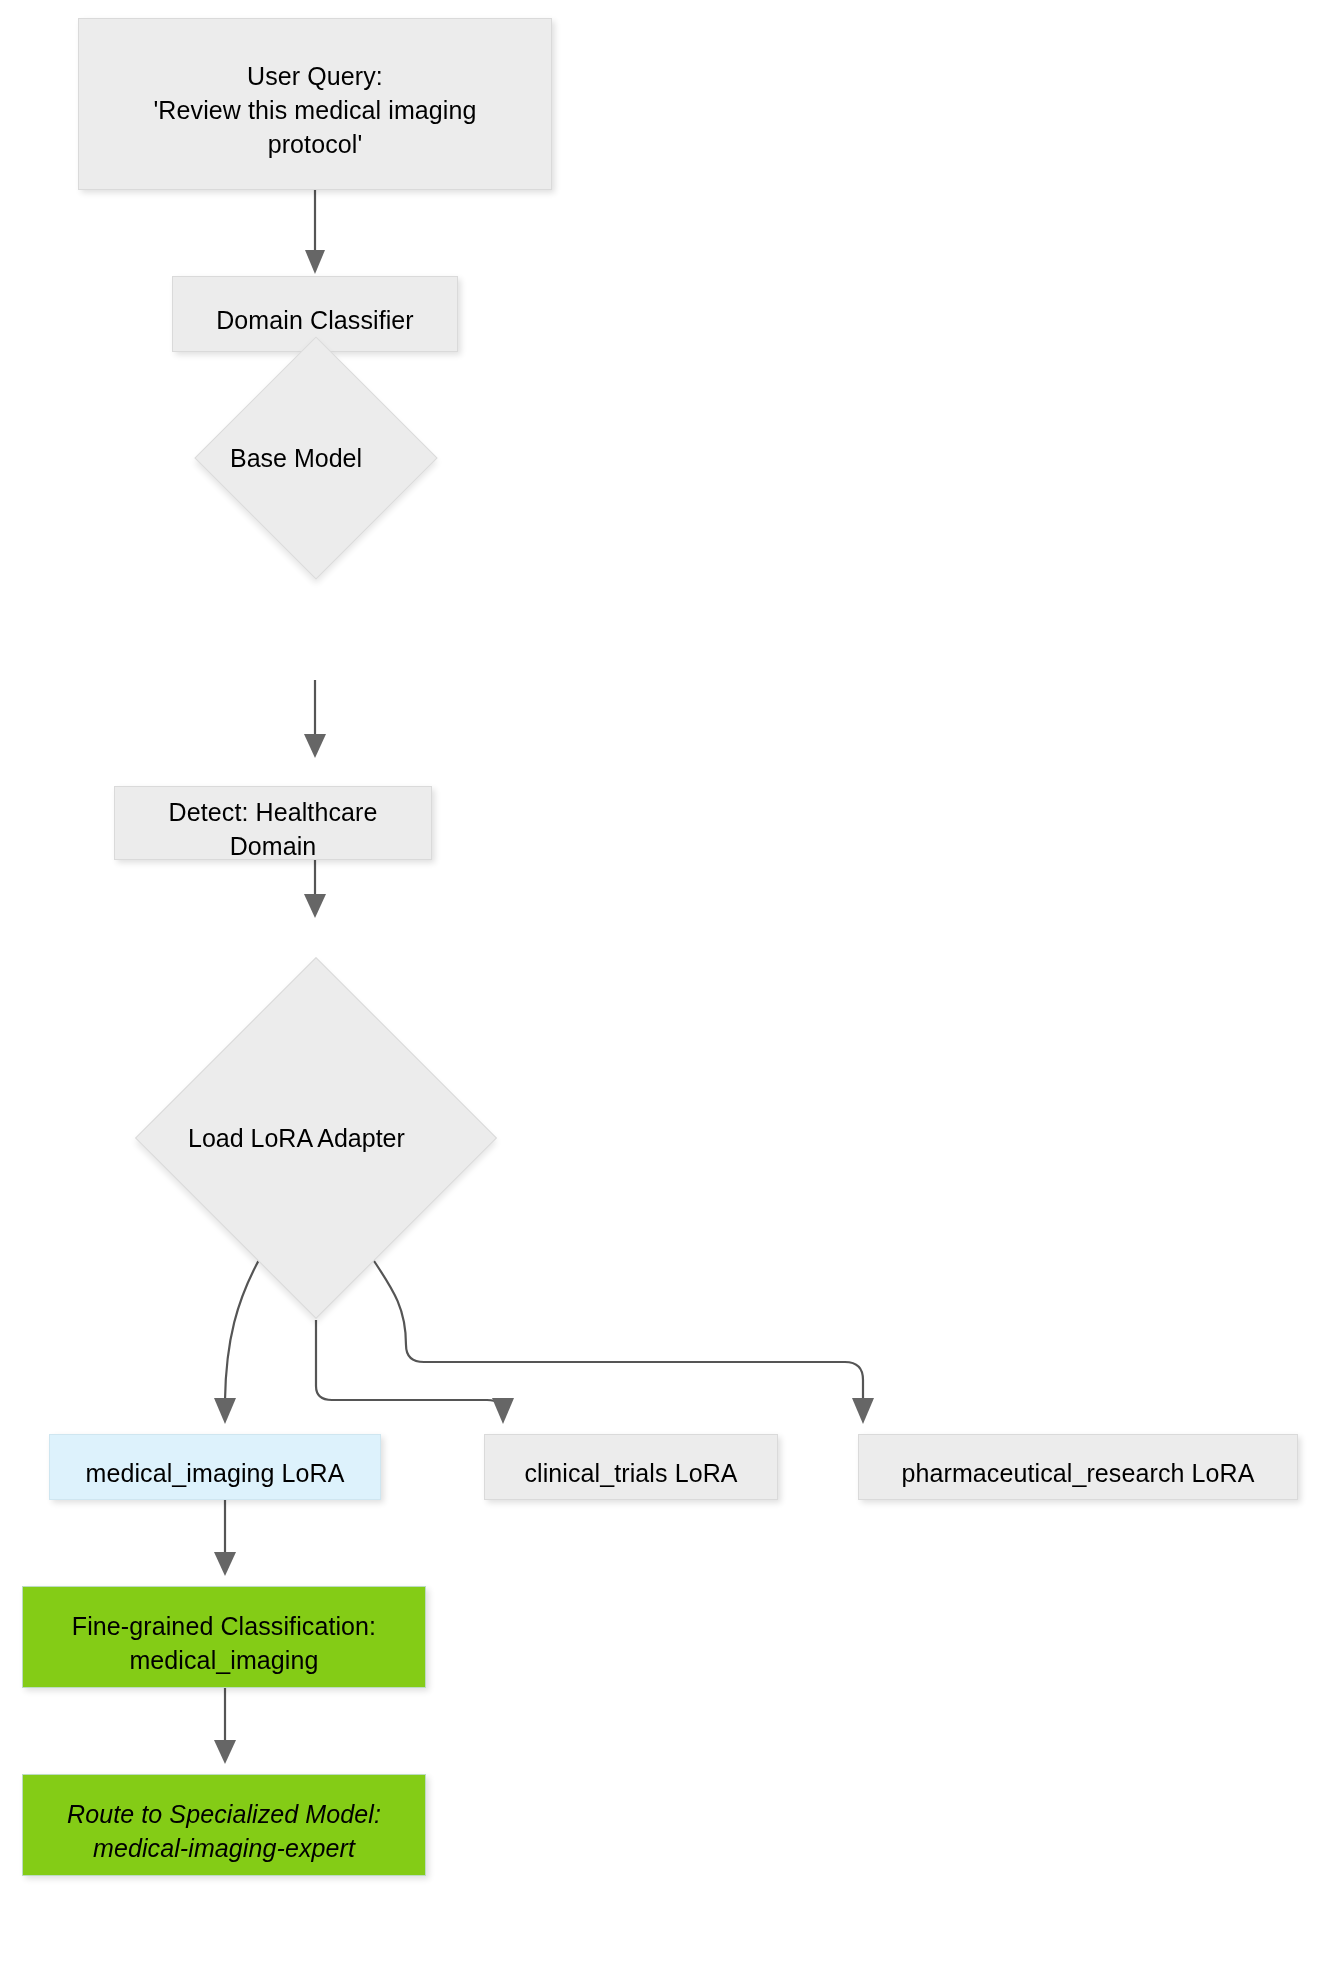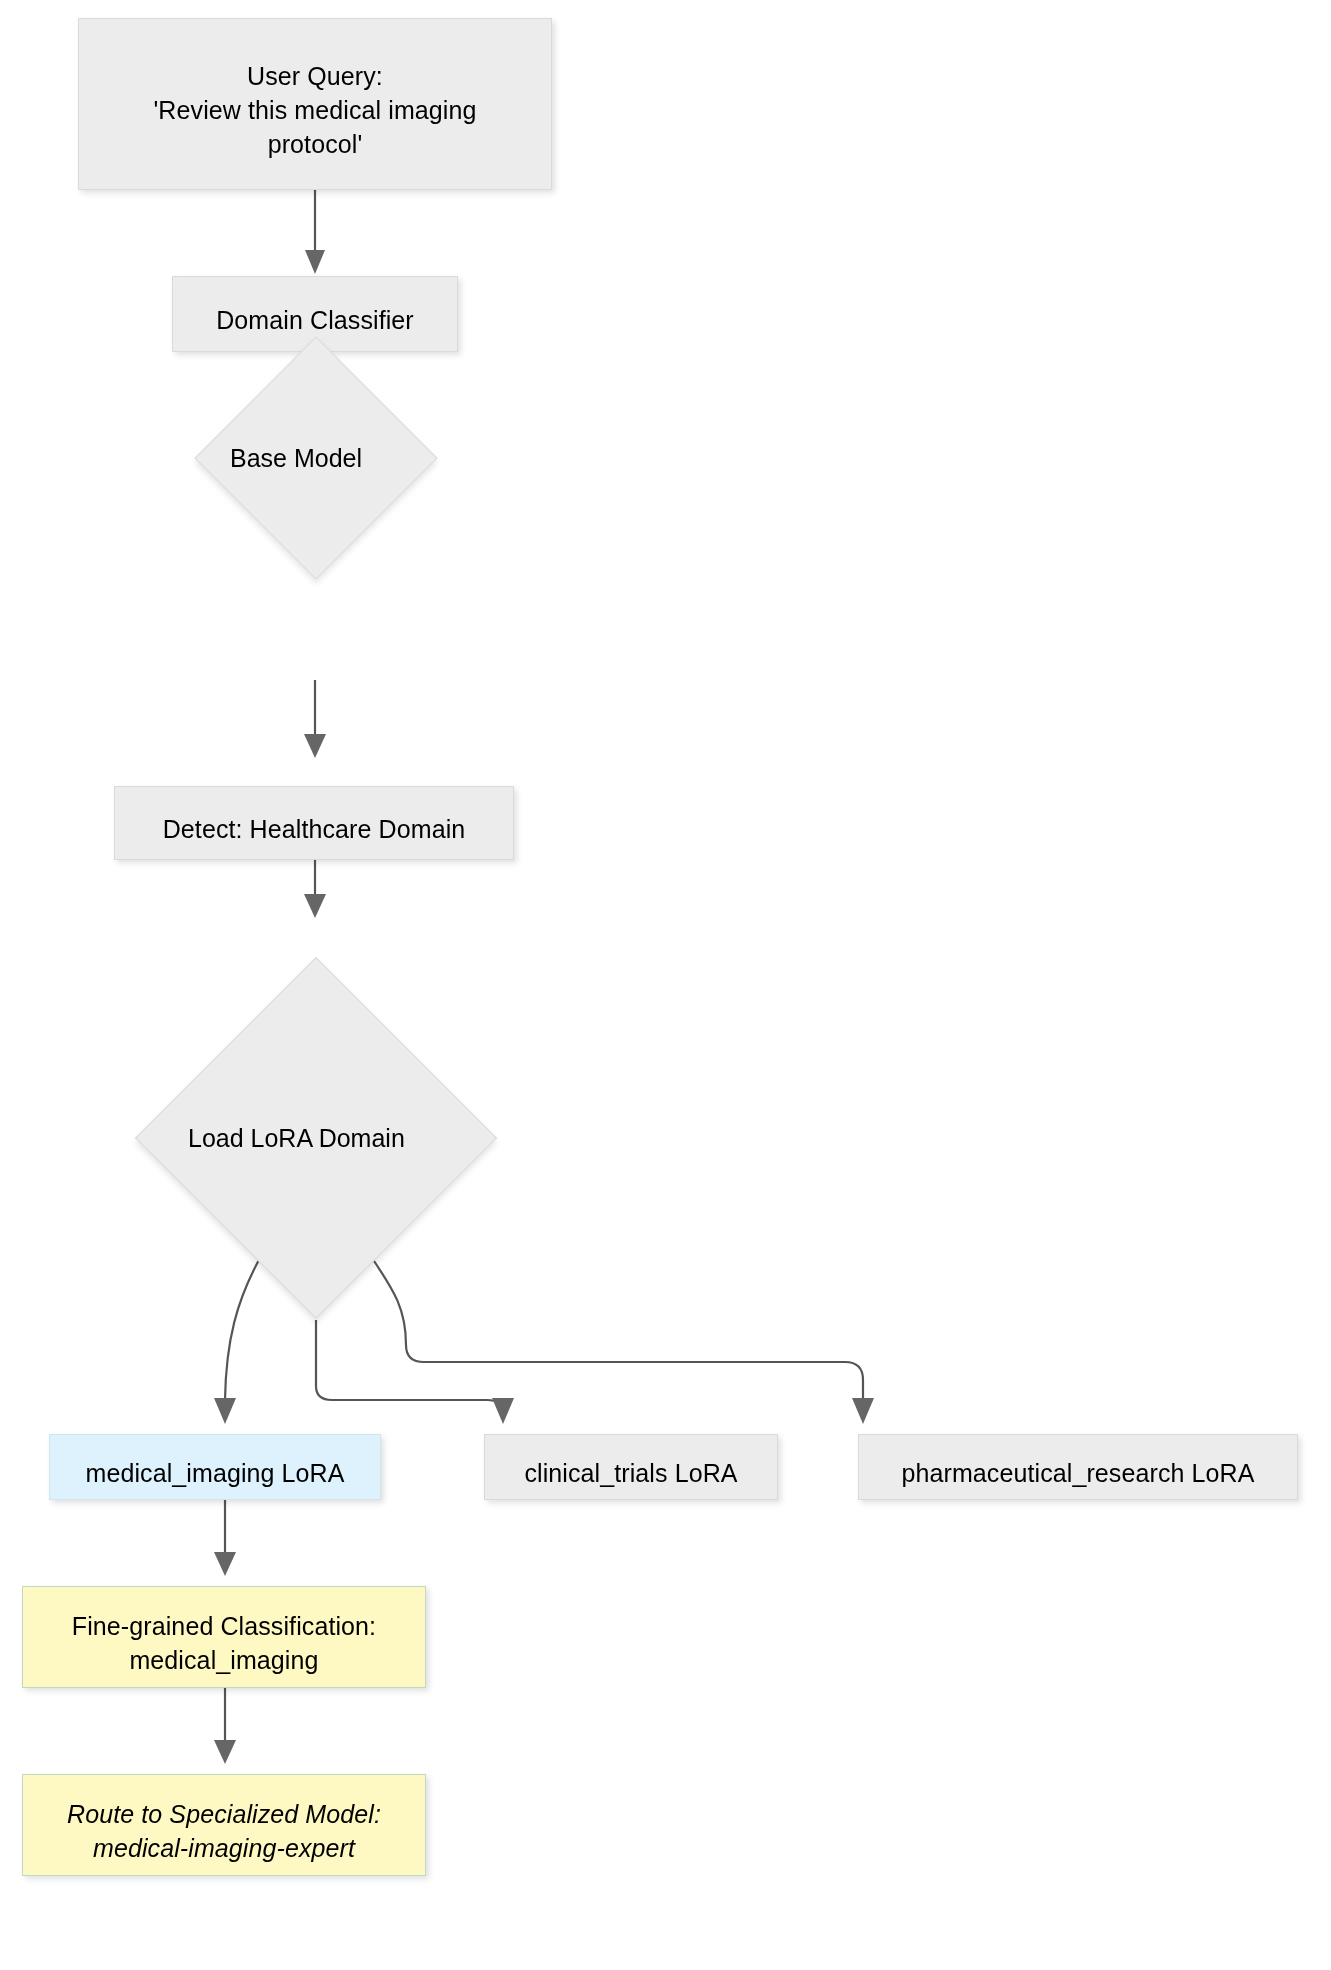--- a/index.html
+++ b/index.html
@@ -37,21 +37,21 @@
   }
   .node.plain {
     background: #ececec;
     border-color: #dadada;
   }
   .node.blue {
     background: #ddf2fc;
     border-color: #cfe6f0;
   }
   .node.green {
-    background: #fef9c3;
+    background: #84cc16;
     border-color: #bcdcc1;
   }
   .node .label {
     padding: 0 14px;
     white-space: pre-line;
     margin-top: 12px;
   }
   
   .diamond {
     position: absolute;
@@ -157,27 +157,27 @@
 
   <div class="node plain" style="left:172px; top:276px; width:286px; height:76px;">
     <span class="label">Domain Classifier</span>
   </div>
 
   <div class="diamond" style="left:230px; top:372px; width:172px; height:172px;">
     <div class="rhomb"></div>
     <span class="label">Base Model</span>
   </div>
 
-  <div class="node plain" style="left:114px; top:786px; width:400px; height:74px;">
+  <div class="node plain" style="left:114px; top:786px; width:318px; height:74px;">
     <span class="label">Detect: Healthcare Domain</span>
   </div>
 
   <div class="diamond" style="left:188px; top:1010px; width:256px; height:256px;">
     <div class="rhomb"></div>
-    <span class="label">Load LoRA Domain</span>
+    <span class="label">Load LoRA Adapter</span>
   </div>
 
   <div class="node blue" style="left:49px; top:1434px; width:332px; height:66px;">
     <span class="label">medical_imaging LoRA</span>
   </div>
 
   <div class="node plain" style="left:484px; top:1434px; width:294px; height:66px;">
     <span class="label">clinical_trials LoRA</span>
   </div>
 

